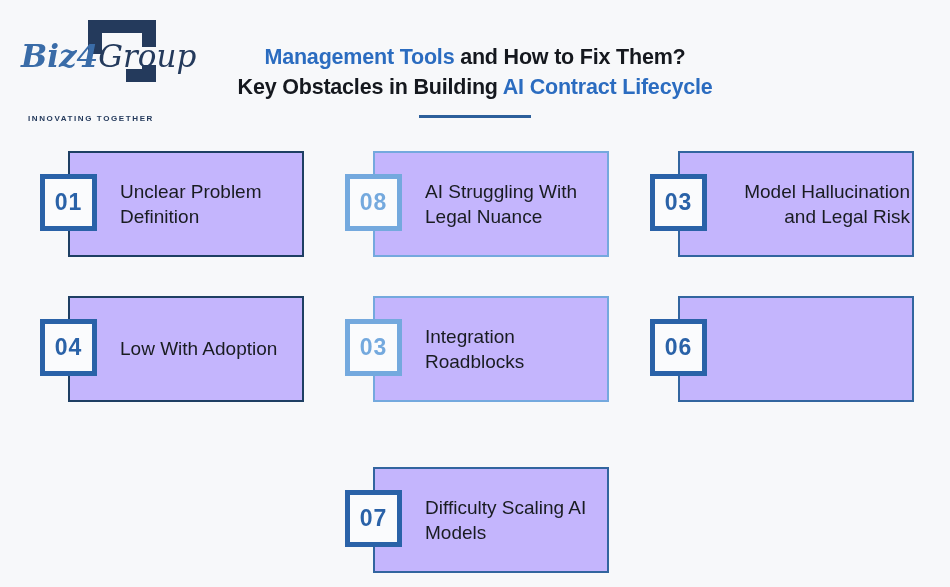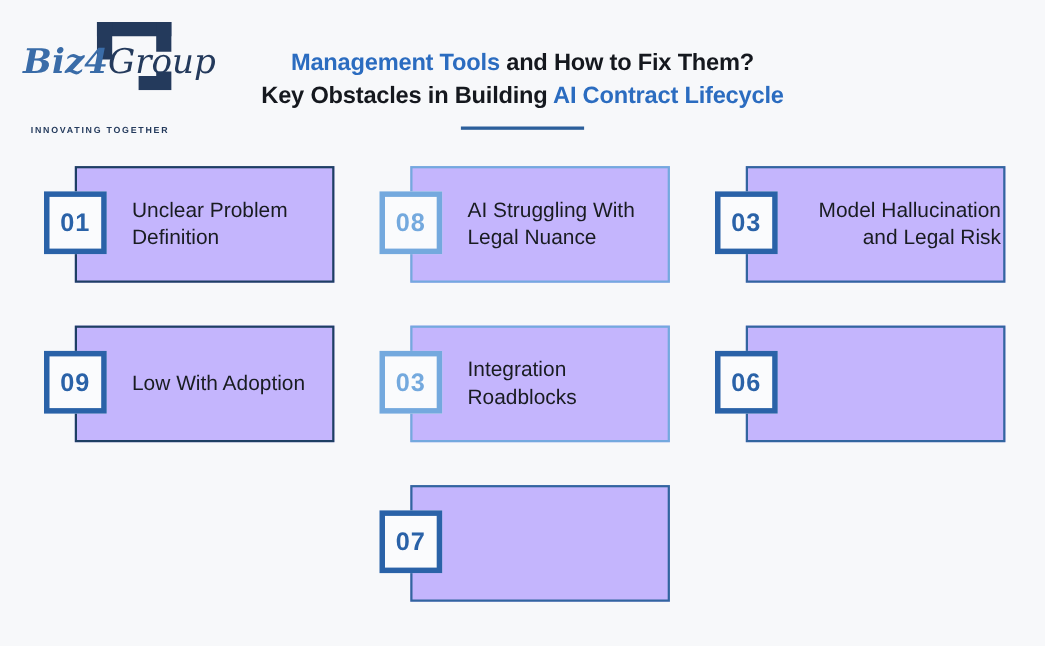--- a/index.html
+++ b/index.html
@@ -75,32 +75,33 @@
   <div class="label">AI Struggling With Legal Nuance</div>
 </div>
 <div class="card" style="left: 678px; top: 151px; text-align: right; --border: #32659F; --accent: #2A62A8;">
   <div class="badge">
       <span class="num">03</span>
     </div>
   <div class="label">Model Hallucination and Legal Risk</div>
 </div>
 <div class="card" style="left: 68px; top: 296px; --border: #1E3F63; --accent: #2A62A8;">
   <div class="badge">
-      <span class="num">09</span>
+      <span class="num">04</span>
     </div>
   <div class="label">Low With Adoption</div>
 </div>
 <div class="card" style="left: 373px; top: 296px; --border: #74A9DE; --accent: #74A9DE;">
   <div class="badge">
       <span class="num">03</span>
     </div>
   <div class="label">Integration Roadblocks</div>
 </div>
 <div class="card" style="left: 678px; top: 296px; --border: #32659F; --accent: #2A62A8;">
   <div class="badge">
       <span class="num">06</span>
     </div>
 </div>
-<div class="card" style="left: 373px; top: 441px; --border: #32659F; --accent: #2A62A8;">
+<div class="card" style="left: 373px; top: 467px; --border: #32659F; --accent: #2A62A8;">
   <div class="badge">
       <span class="num">07</span>
     </div>
+  <div class="label">Difficulty Scaling AI Models</div>
 </div>
 
 </body></html>

